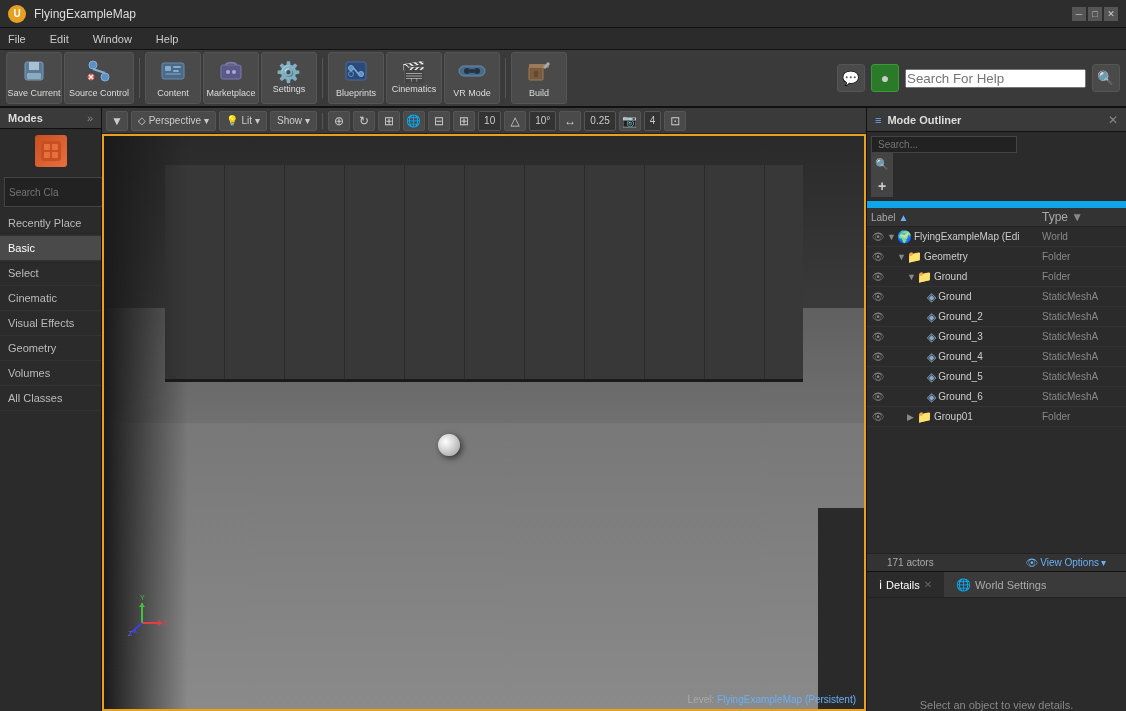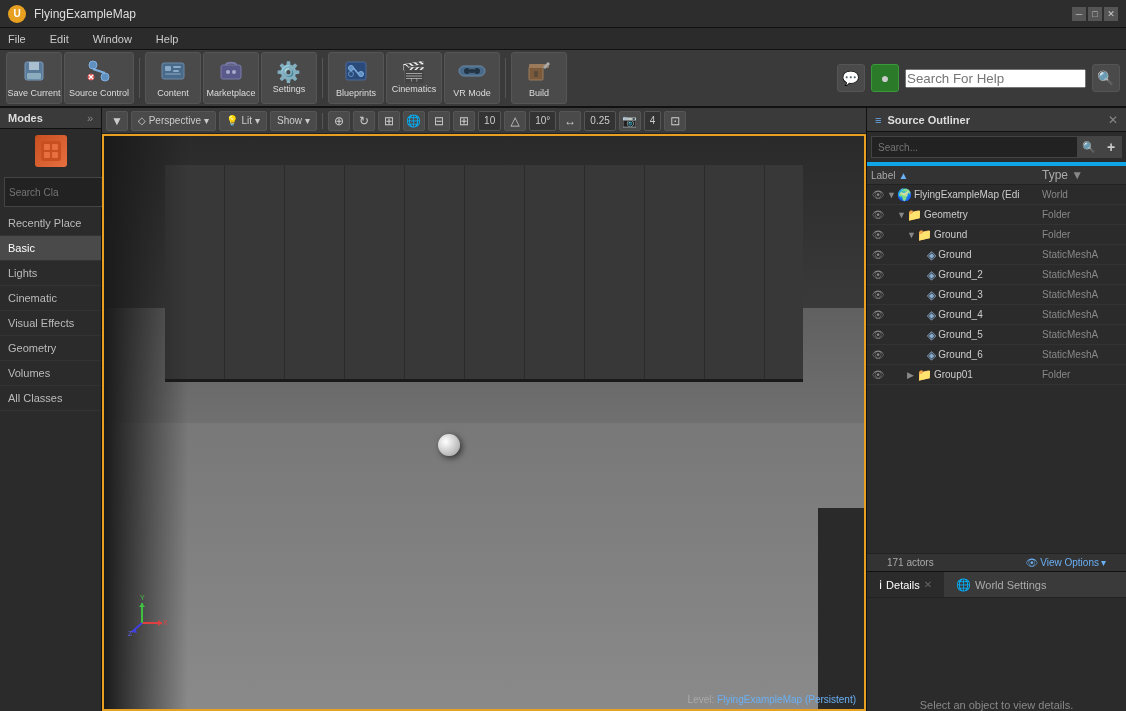--- a/index.html
+++ b/index.html
@@ -271,21 +271,22 @@
     }
     #world-outliner {
       flex: 1;
       display: flex;
       flex-direction: column;
       overflow: hidden;
     }
     #outliner-search {
       display: flex; align-items: flex-start;
       padding: 4px;
-      border-bottom: 4px solid #0ea5e9;
+      border-bottom: 7px solid #0ea5e9;
+      flex-direction: column;
     }
     #outliner-search input {
       flex: 1;
       background: #222;
       border: 1px solid #444;
       color: #ccc;
       padding: 2px 6px;
       font-size: 10px;
       height: 22px;
     }
@@ -521,21 +522,21 @@
         <rect x="4" y="12" width="6" height="6" rx="1" fill="#e87040"></rect>
         <rect x="12" y="12" width="6" height="6" rx="1" fill="#e87040"></rect>
       </svg>
     </div>
     <div id="search-class">
       <input type="text" placeholder="Search Cla" style="">
       <div class="search-btn">🔍</div>
     </div>
     <div class="left-nav-item">Recently Place</div>
     <div class="left-nav-item active">Basic</div>
-    <div class="left-nav-item">Lights</div>
+    <div class="left-nav-item">Select</div>
     <div class="left-nav-item">Cinematic</div>
     <div class="left-nav-item">Visual Effects</div>
     <div class="left-nav-item">Geometry</div>
     <div class="left-nav-item">Volumes</div>
     <div class="left-nav-item">All Classes</div>
   </div>
 
   <div id="center-panel">
 
     <div id="viewport-toolbar">
@@ -605,21 +606,21 @@
         </div>
       </div>
     </div>
   </div>
 
   <div id="right-panel">
 
     <div id="world-outliner">
       <div class="panel-header">
         <span style="color:#6ab0f5;">≡</span>
-        <span class="panel-title">Source Outliner</span>
+        <span class="panel-title">Mode Outliner</span>
         <span class="panel-close">✕</span>
       </div>
 
       <div id="outliner-search">
         <input type="text" style="flex: 1 1 0%; background: rgb(34, 34, 34); border: 1px solid rgb(68, 68, 68); color: rgb(204, 204, 204); padding: 2px 6px; font-size: 10px; height: 22px;" placeholder="Search...">
         <div class="search-btn" style="background:#444; border:1px solid #444; color:#ccc; width:22px; height:22px; display:flex; align-items:center; justify-content:center; cursor:pointer;">🔍</div>
         <div class="add-btn" style="background:#444; border:1px solid #444; color:#ccc; width:22px; height:22px; display:flex; align-items:center; justify-content:center; cursor:pointer; font-size:14px; font-weight:bold;">+</div>
       </div>
 
       <div id="outliner-columns">

